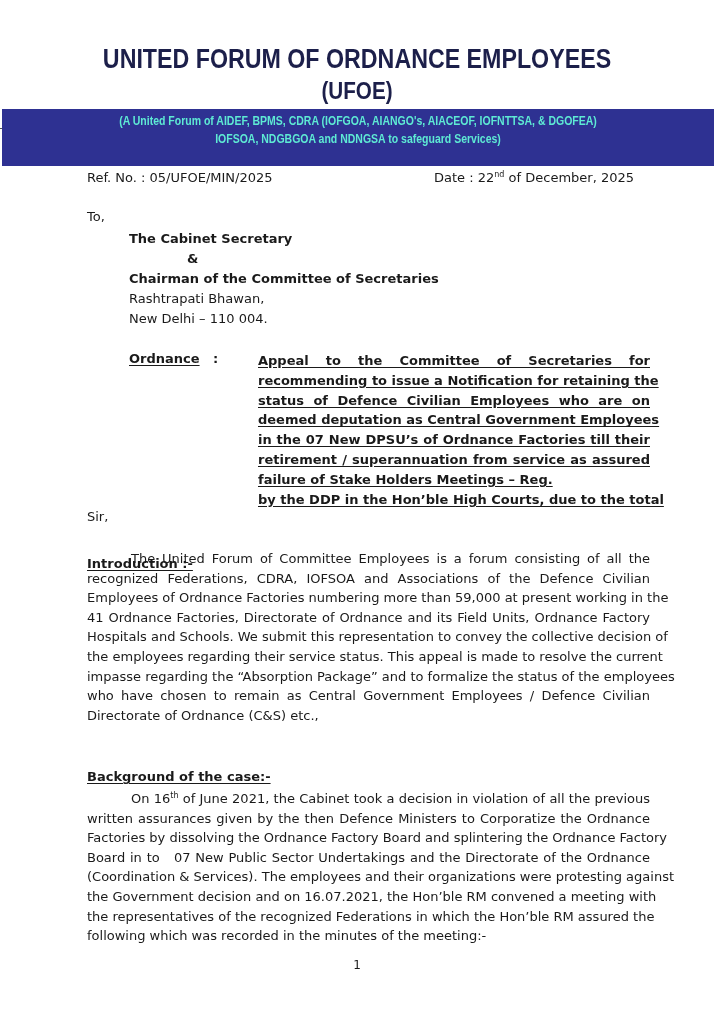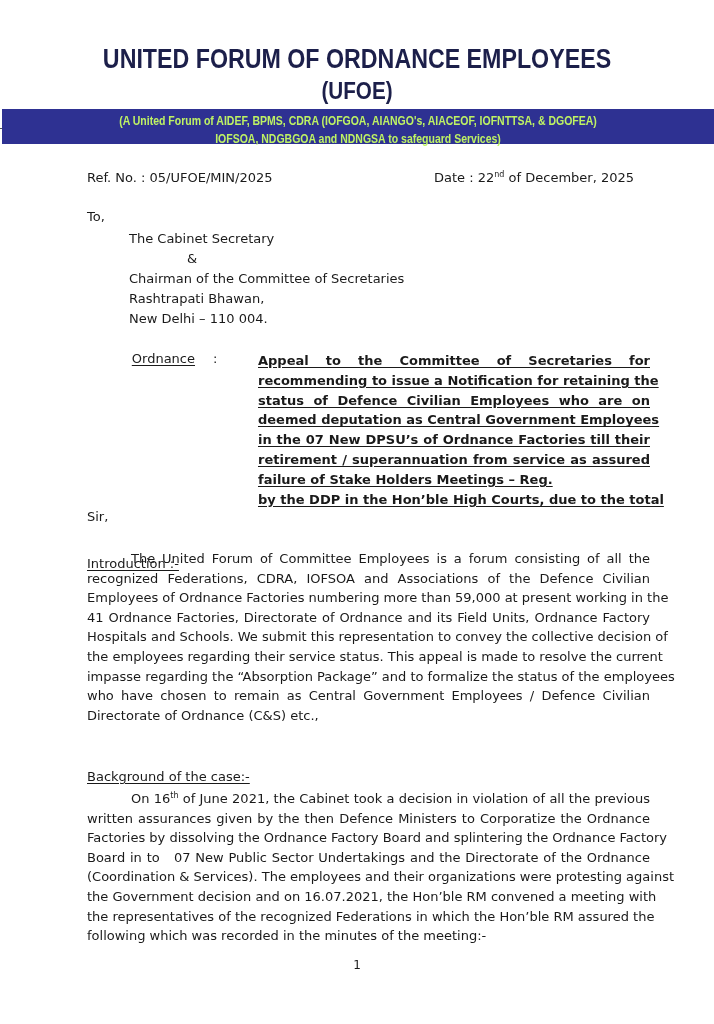--- a/index.html
+++ b/index.html
@@ -11,31 +11,31 @@
       font-family: "Liberation Sans", sans-serif; font-weight: bold; font-size: 27px;
       color: #1c1f4a; letter-spacing: 0px; transform: scaleX(0.86); transform-origin: center;
       white-space: nowrap;
     }
     .header-sub {
       position: absolute; left: 0; width: 714px; top: 77px; text-align: center;
       font-family: "Liberation Sans", sans-serif; font-weight: bold; font-size: 24px;
       color: #1c1f4a; transform: scaleX(0.86); transform-origin: center; white-space: nowrap;
     }
     .banner {
-      position: absolute; left: 2px; top: 109px; width: 712px; height: 35px;
-      background: #2e3192; color: #bef264; text-align: center;
+      position: absolute; left: 2px; top: 109px; width: 712px; height: 57px;
+      background: #2e3192; color: #5eead4; text-align: center;
       font-family: "Liberation Sans", sans-serif; font-weight: bold; font-size: 12.5px; line-height: 18px;
       box-sizing: border-box; padding-top: 3px;
     }
     .banner .bl { display: block; transform: scaleX(0.84); transform-origin: center; white-space: nowrap; }
     .tick { position: absolute; left: 0; top: 128px; width: 4px; height: 1px; background: #555; }
 
     .doc { font-family: "DejaVu Sans", sans-serif; font-size: 13px; color: #1a1a1a; }
-    .abs { position: absolute; white-space: nowrap; text-align: right; }
-    .bold { font-weight: normal; }
+    .abs { position: absolute; white-space: nowrap; }
+    .bold { font-weight: bold; }
     .ul { text-decoration: underline; text-underline-offset: 2px; }
 
     .ref { left: 87px; top: 170px; }
     .date { right: 80px; top: 170px; }
     sup { font-size: 8px; vertical-align: 5px; line-height: 0; }
 
     .to { left: 87px; top: 209px; }
     .addr { left: 129px; }
 
     .subject-label { left: 129px; top: 351px; width: 66px; }

